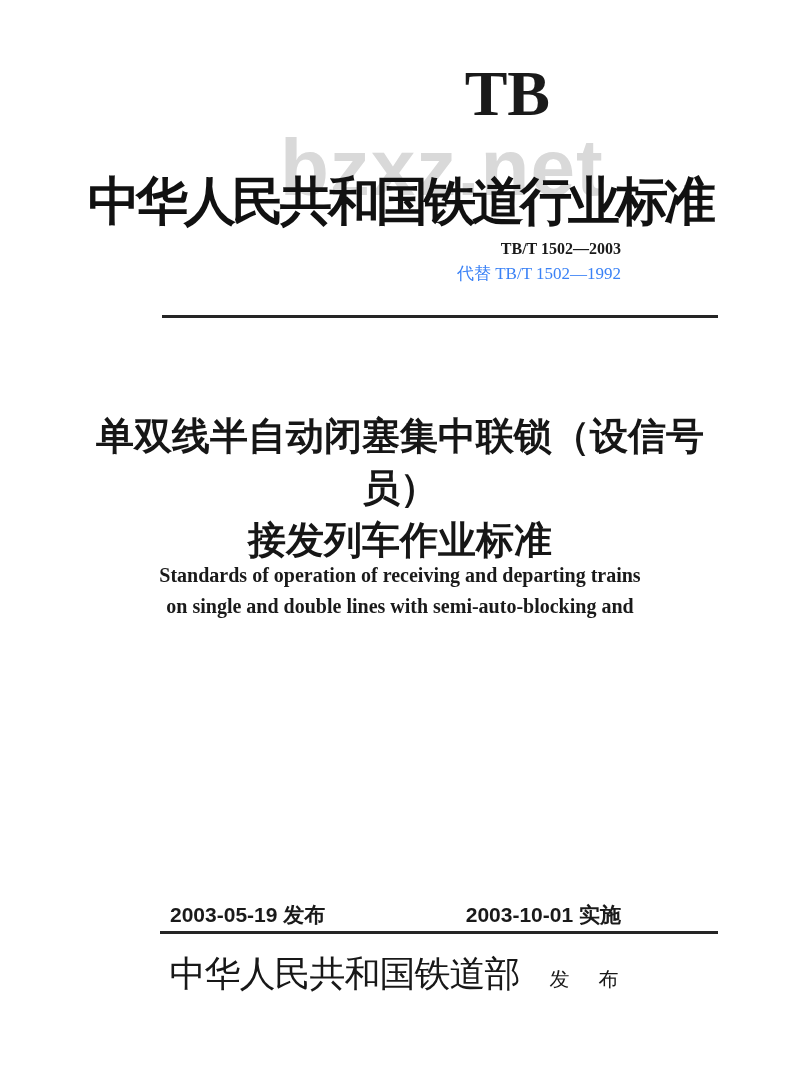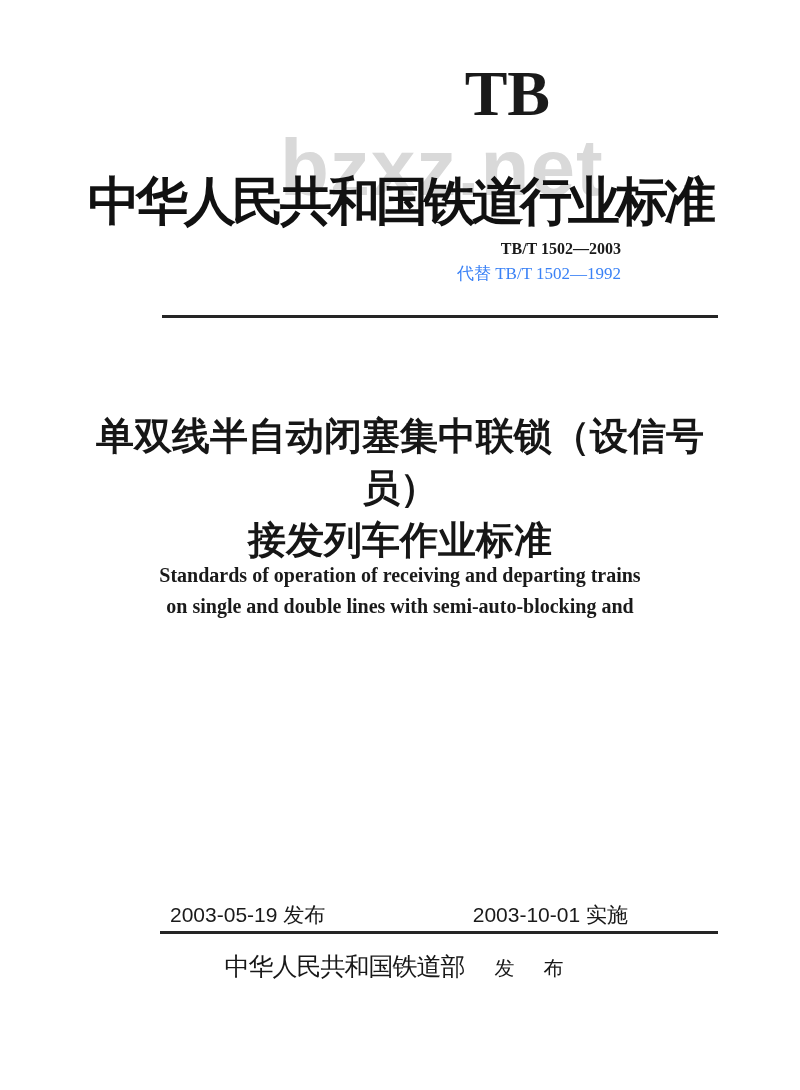--- a/index.html
+++ b/index.html
@@ -104,42 +104,43 @@
     font-weight: bold;
     font-size: 20px;
     line-height: 31px;
     color: #1a1a1a;
     z-index: 1;
   }
   .dates-row {
     position: absolute;
     top: 902px;
     left: 88px;
-    right: 90px;
+    right: 97px;
     display: flex;
     justify-content: space-between;
     align-items: flex-end;
     font-family: "Liberation Sans", "DejaVu Sans", sans-serif;
     font-size: 21px;
     line-height: 1.2;
     color: #1a1a1a;
     z-index: 1;
+    font-weight: bold;
   }
   .publisher-row {
     position: absolute;
     top: 950px;
     left: 0;
     right: 0;
     text-align: center;
     z-index: 1;
     white-space: nowrap;
   }
   .publisher-name {
     font-family: Liberation Mono, monospace;
-    font-size: 25px;
+    font-size: 36px;
     letter-spacing: -1px;
     color: #181818;
   }
   .publish-label {
     font-family: Liberation Serif, serif;
     font-size: 20px;
     margin-left: 30px;
     letter-spacing: 12px;
     color: #181818;
   }

